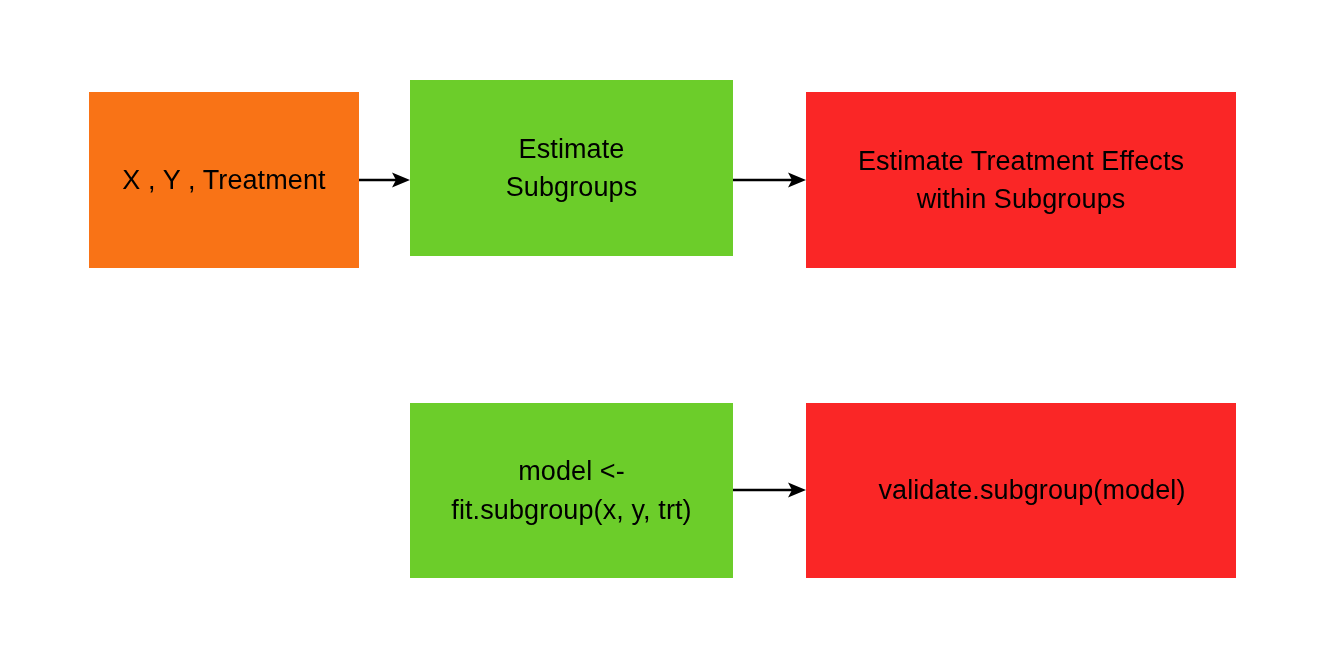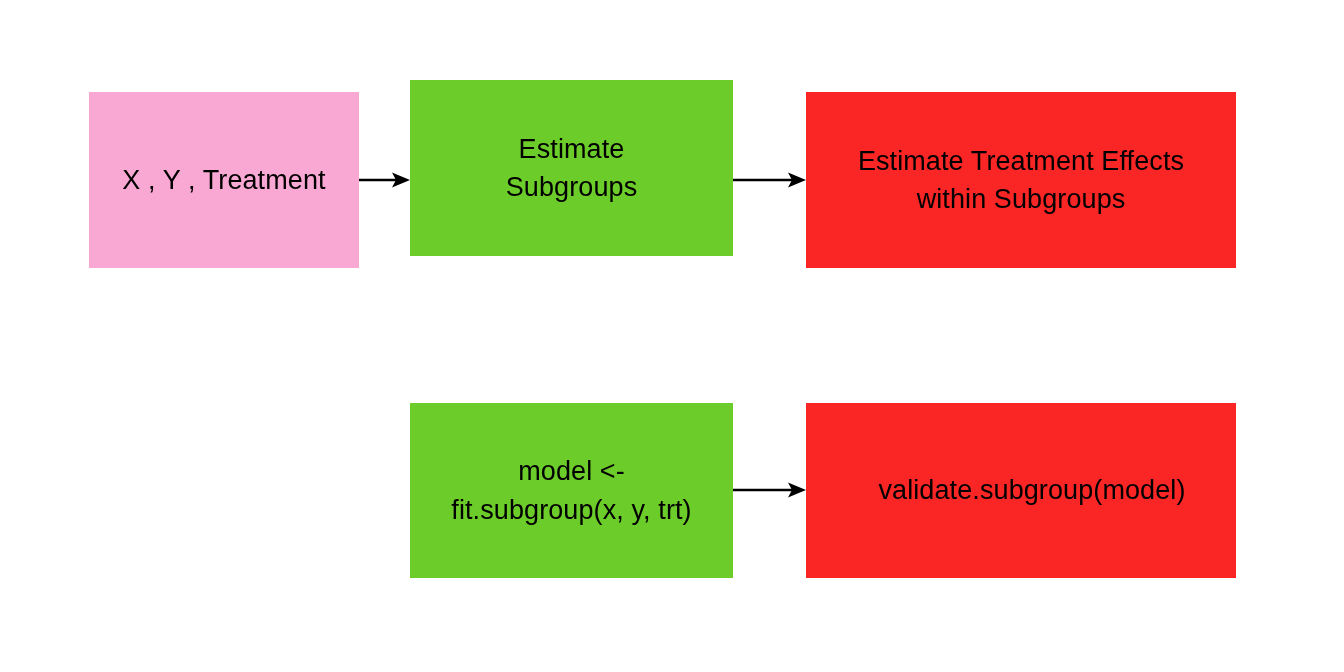--- a/index.html
+++ b/index.html
@@ -50,21 +50,21 @@
   }
   #arrow-input-to-estimate   { left: 359px; top: 166px; width: 52px; height: 28px; }
   #arrow-estimate-to-effects { left: 733px; top: 166px; width: 74px; height: 28px; }
   #arrow-fit-to-validate     { left: 733px; top: 476px; width: 74px; height: 28px; }
 </style>
 </head>
 <body>
 
 <div id="canvas" style="background: rgb(255, 255, 255);">
 
-  <div class="node" id="node-input-data" style="background: #f9a8d4; color: rgb(0, 0, 0);">X , Y , Treatment</div>
+  <div class="node" id="node-input-data" style="background: #f97316; color: rgb(0, 0, 0);">X , Y , Treatment</div>
 
   <div class="node" id="node-estimate-subgroups" style="background: rgb(108, 205, 42); color: rgb(0, 0, 0);">Estimate
 Subgroups</div>
 
   <div class="node" id="node-estimate-effects" style="background: rgb(250, 38, 38); color: rgb(0, 0, 0);">Estimate Treatment Effects
 within Subgroups</div>
 
   <div class="node" id="node-fit-subgroup-code" style="background: rgb(108, 205, 42); color: rgb(0, 0, 0);">model &lt;-
 fit.subgroup(x, y, trt)</div>
 

